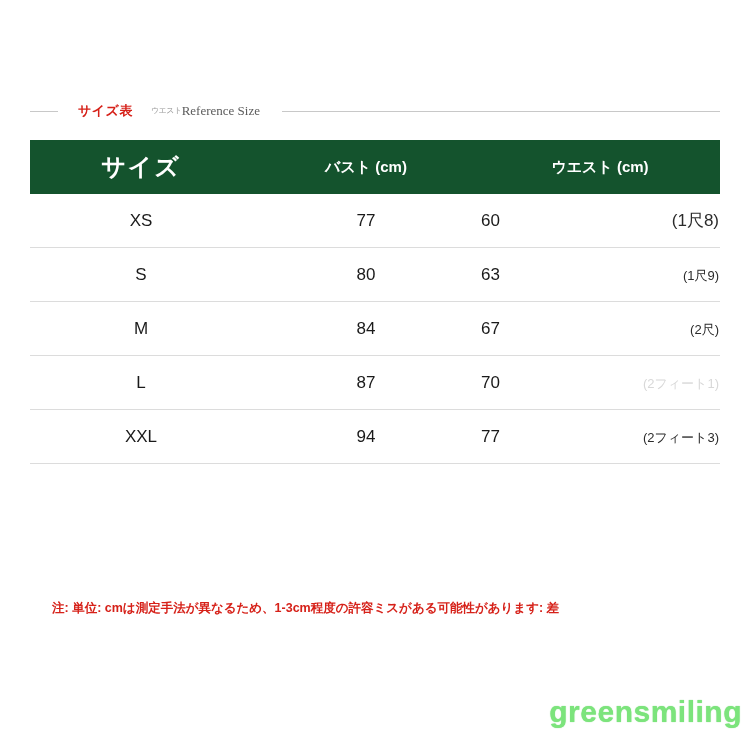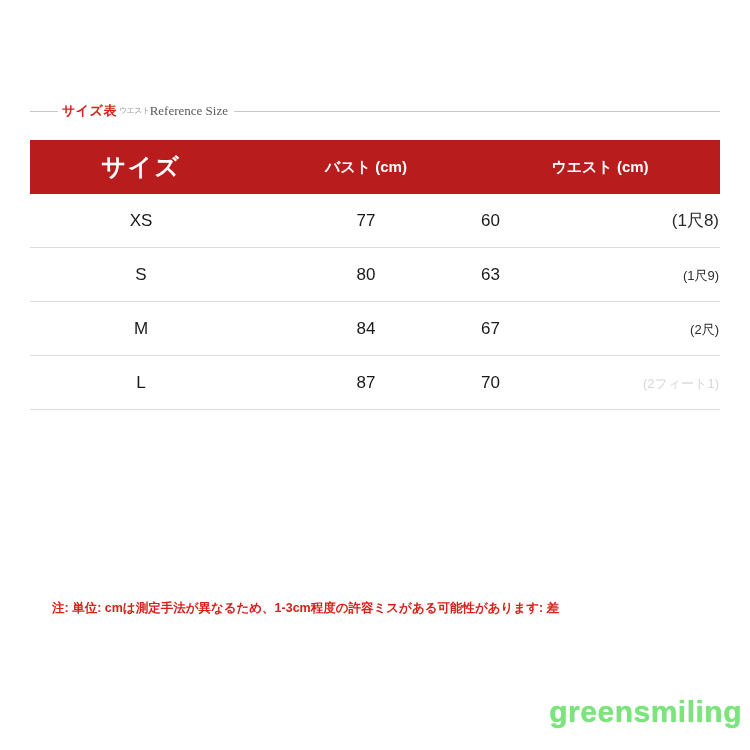--- a/index.html
+++ b/index.html
@@ -24,21 +24,21 @@
 
   
   .title-row {
     position: absolute;
     left: 30px;
     top: 100px;
     width: 690px;
     height: 22px;
     display: flex;
     align-items: center;
-    gap: 0;
+    gap: 16px;
   }
   .rule-left {
     width: 28px;
     height: 1px;
     background: #c8c8c8;
     flex: none;
   }
   .title-jp {
     font-size: 13px;
     font-weight: bold;
@@ -76,21 +76,21 @@
   table.size-table {
     border-collapse: collapse;
     width: 690px;
     table-layout: fixed;
   }
   table.size-table col.c1 { width: 222px; }
   table.size-table col.c2 { width: 228px; }
   table.size-table col.c3 { width: 240px; }
 
   table.size-table thead th {
-    background: #b91c1c;
+    background: #14532d;
     color: #ffffff;
     height: 52px;
     font-weight: bold;
     text-align: center;
     vertical-align: middle;
     border: none;
   }
   th.h-size {
     font-size: 24px;
     letter-spacing: 2px;
@@ -227,20 +227,30 @@
         <tr>
           <td class="cell-size">L</td>
           <td class="cell-bust">87</td>
           <td class="cell-waist">
             <span class="waist-inner">
               <span class="waist-num">70</span>
               <span class="waist-note faded">(2フィート1)</span>
             </span>
           </td>
         </tr>
+        <tr>
+          <td class="cell-size">XXL</td>
+          <td class="cell-bust">94</td>
+          <td class="cell-waist">
+            <span class="waist-inner">
+              <span class="waist-num">77</span>
+              <span class="waist-note">(2フィート3)</span>
+            </span>
+          </td>
+        </tr>
       </tbody>
     </table>
   </div>
 
   <div class="footnote">注: 単位: cmは測定手法が異なるため、1-3cm程度の許容ミスがある可能性があります: 差</div>
 
   <div class="watermark">greensmiling</div>
 
 </div>
 

